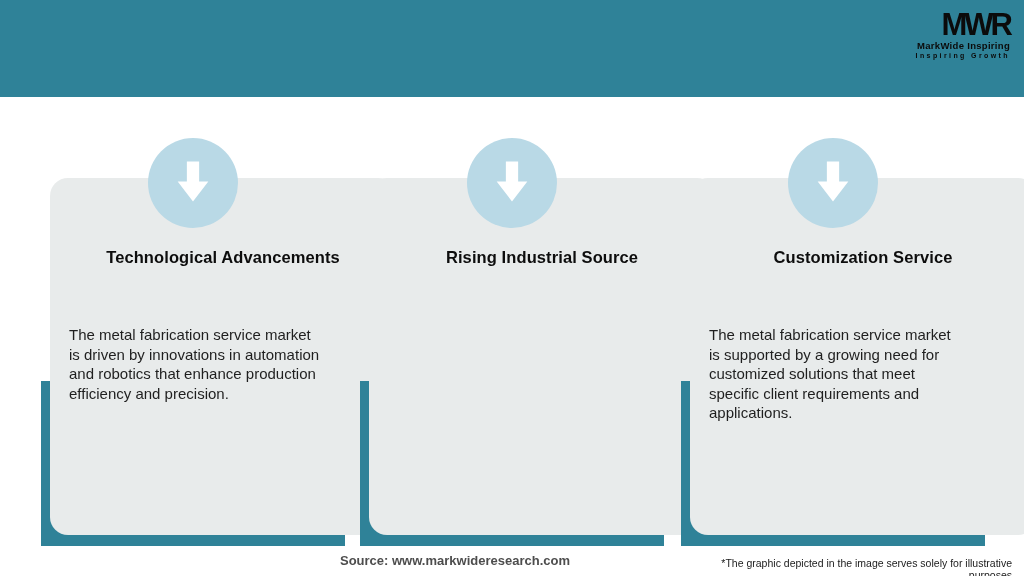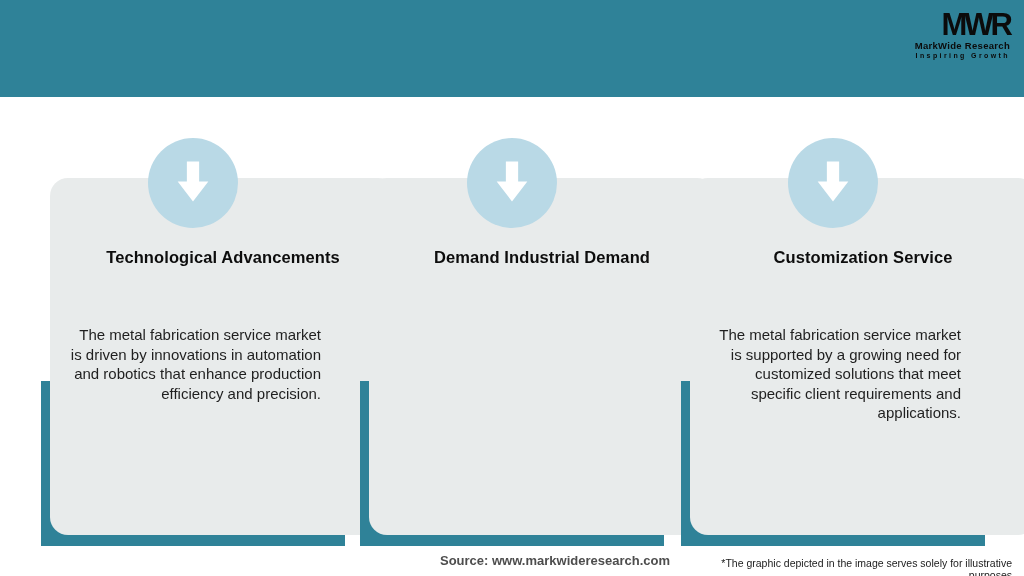--- a/index.html
+++ b/index.html
@@ -69,41 +69,41 @@
   .icon-circle svg{display:block;}
   .card-title{
     position:absolute;left:0;top:70px;width:100%;
     text-align:center;
     font-size:16.5px;font-weight:bold;color:var(--title);
     letter-spacing:0.1px;
   }
   .card-desc{
     position:absolute;left:19px;top:147px;width:252px;
     font-size:15px;line-height:19.5px;color:var(--body);
-    text-align:right;
+    text-align:left;
   }
   
   .footer-source{
     position:absolute;left:340px;top:553px;width:330px;
-    text-align:right;
+    text-align:left;
     font-size:13px;font-weight:bold;color:var(--muted);
   }
   .footer-disclaimer{
     position:absolute;right:12px;top:557px;width:320px;
     text-align:right;
     font-size:10.5px;color:#1a1a1a;font-weight:500;
   }
 </style>
 </head>
 <body>
 
 <div class="header">
   <div class="logo">
     <div class="logo-monogram">MWR</div>
-    <div class="logo-name">MarkWide Research</div>
+    <div class="logo-name">MarkWide Inspiring</div>
     <div class="logo-tagline">Inspiring Growth</div>
   </div>
 </div>
 
 <div class="card-group g0">
   <div class="teal-backing"></div>
   <div class="card">
     <div class="card-title">Technological Advancements</div>
     <div class="card-desc">The metal fabrication service market is driven by innovations in automation and robotics that enhance production efficiency and precision.</div>
   </div>
@@ -112,21 +112,21 @@
       <svg width="46" height="50" viewBox="0 0 60 64">
         <polygon points="22,4 38,4 38,30 50,30 30,56 10,30 22,30" fill="#ffffff"></polygon>
       </svg>
     </span>
   </div>
 </div>
 
 <div class="card-group g1">
   <div class="teal-backing"></div>
   <div class="card">
-    <div class="card-title">Demand Industrial Demand</div>
+    <div class="card-title">Rising Industrial Source</div>
   </div>
   <div class="icon-circle">
     <span>
       <svg width="46" height="50" viewBox="0 0 60 64">
         <polygon points="22,4 38,4 38,30 50,30 30,56 10,30 22,30" fill="#ffffff"></polygon>
       </svg>
     </span>
   </div>
 </div>
 

